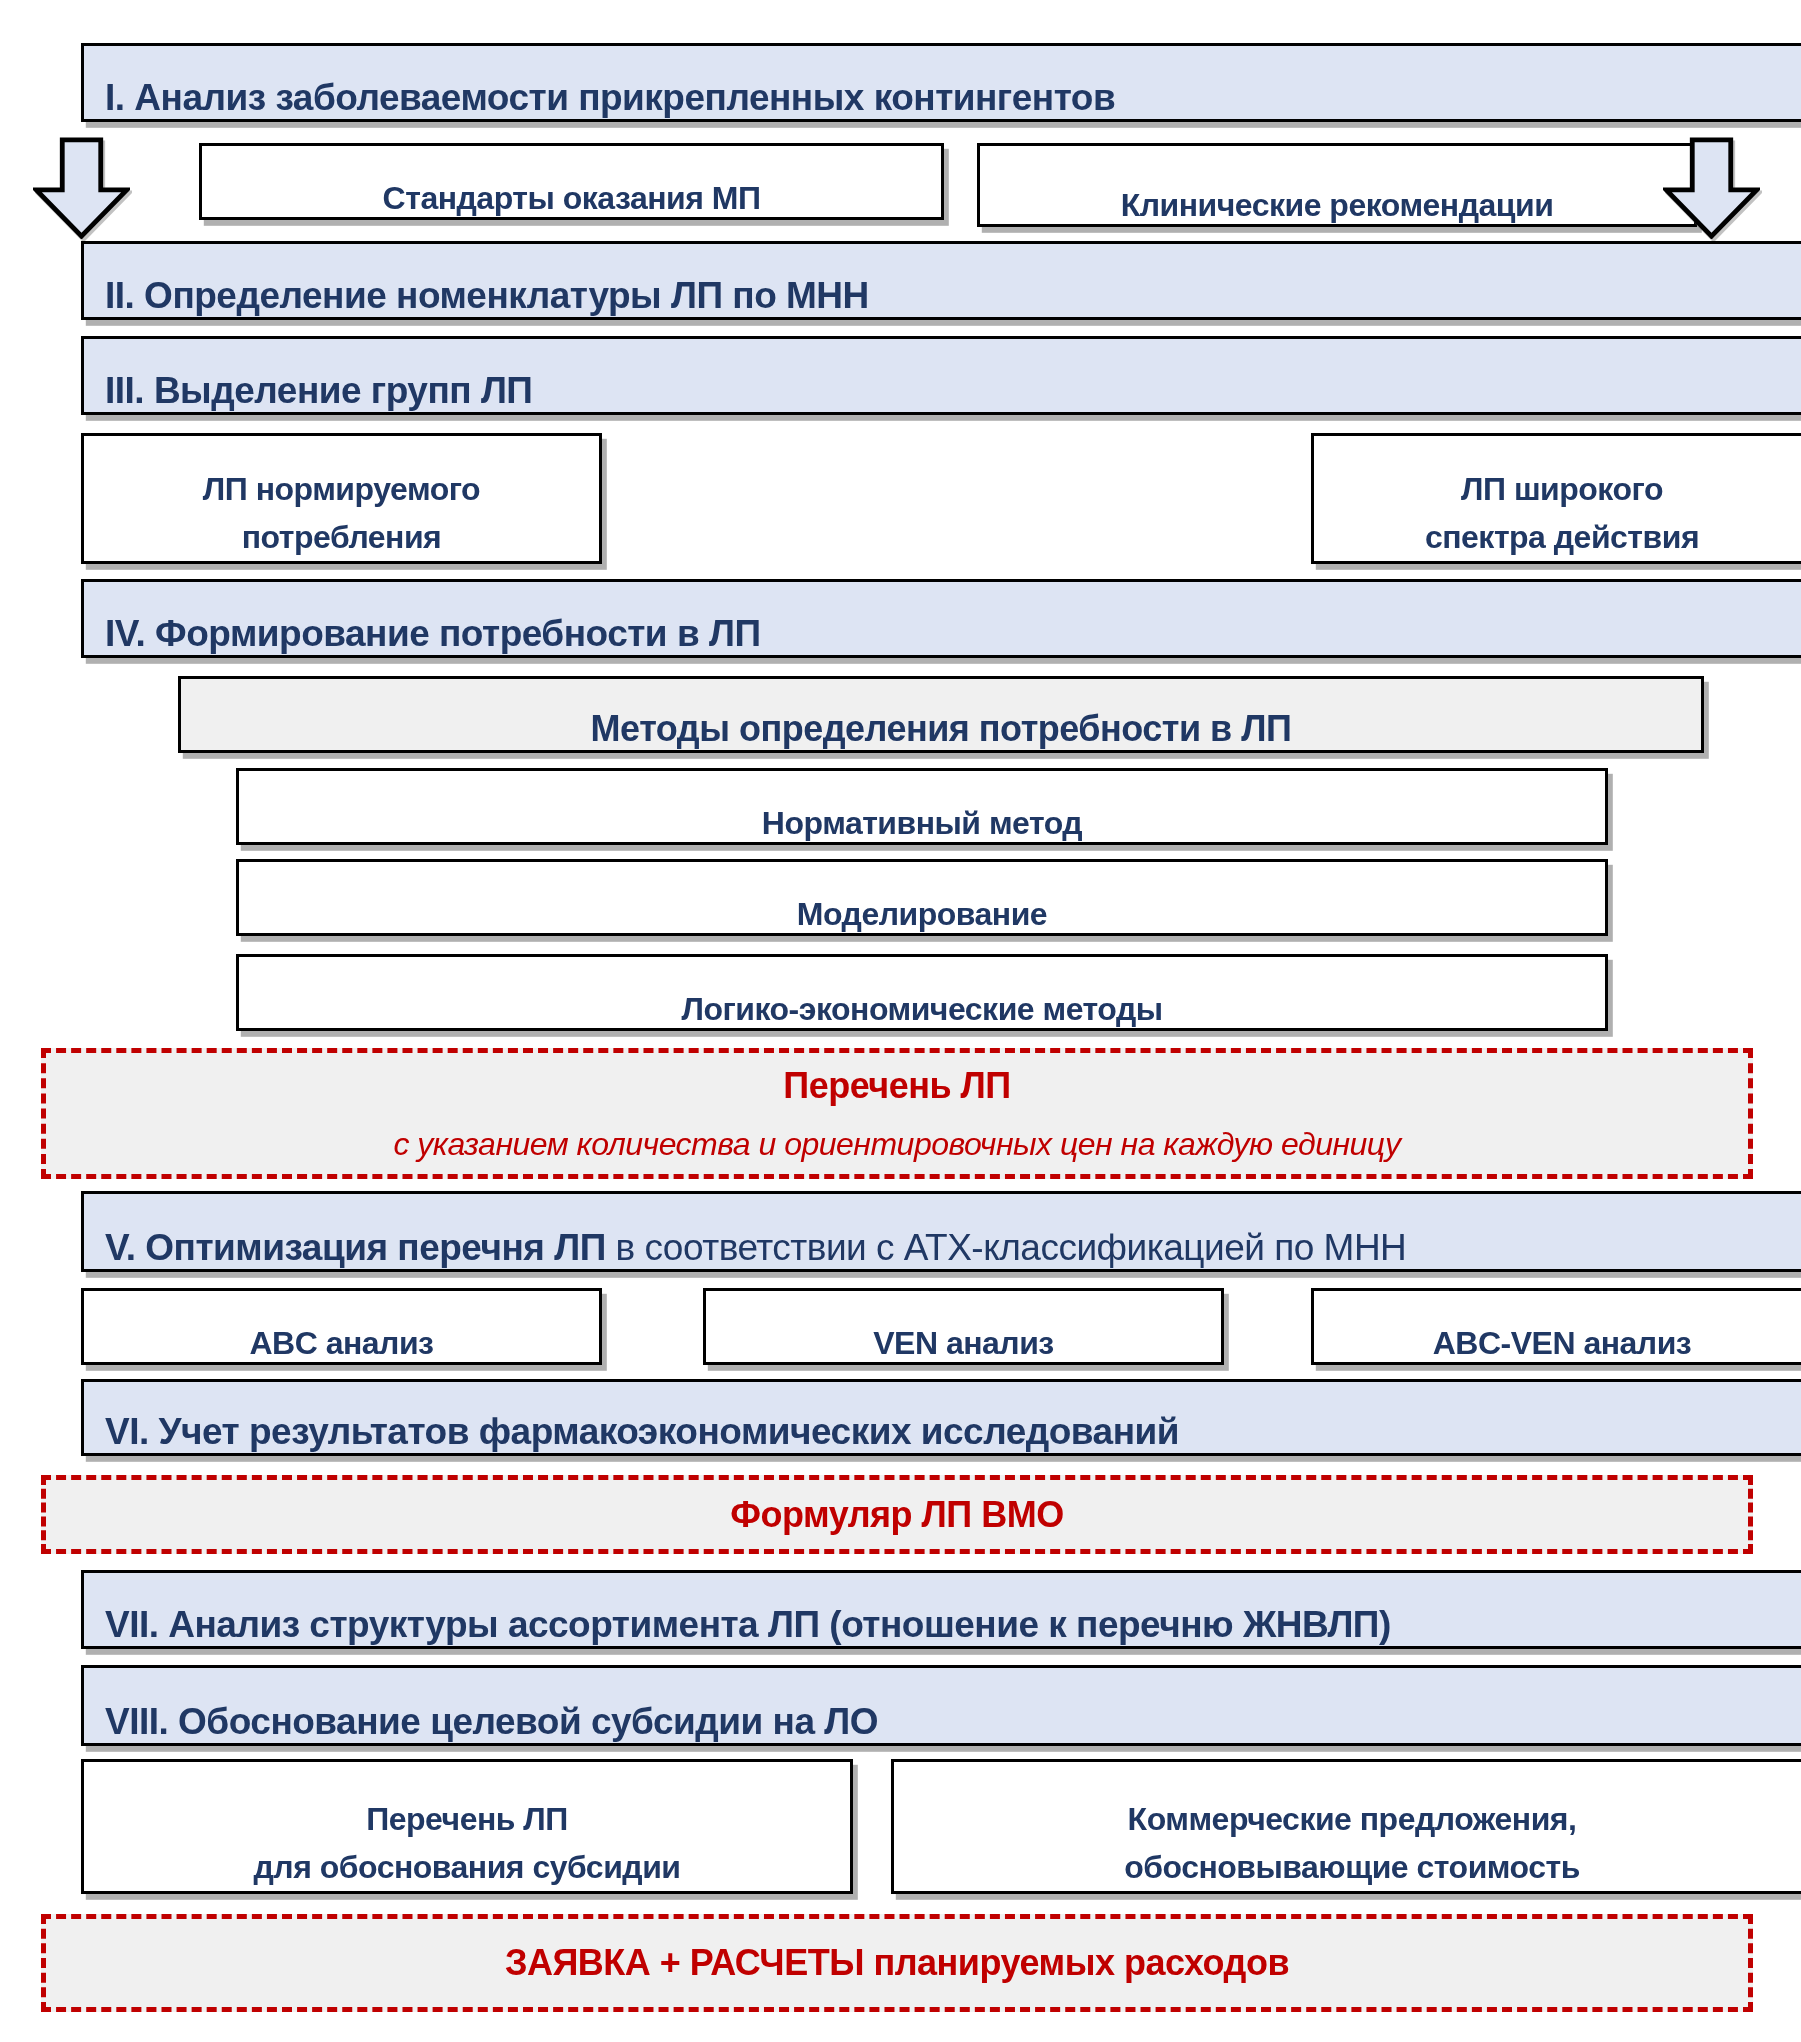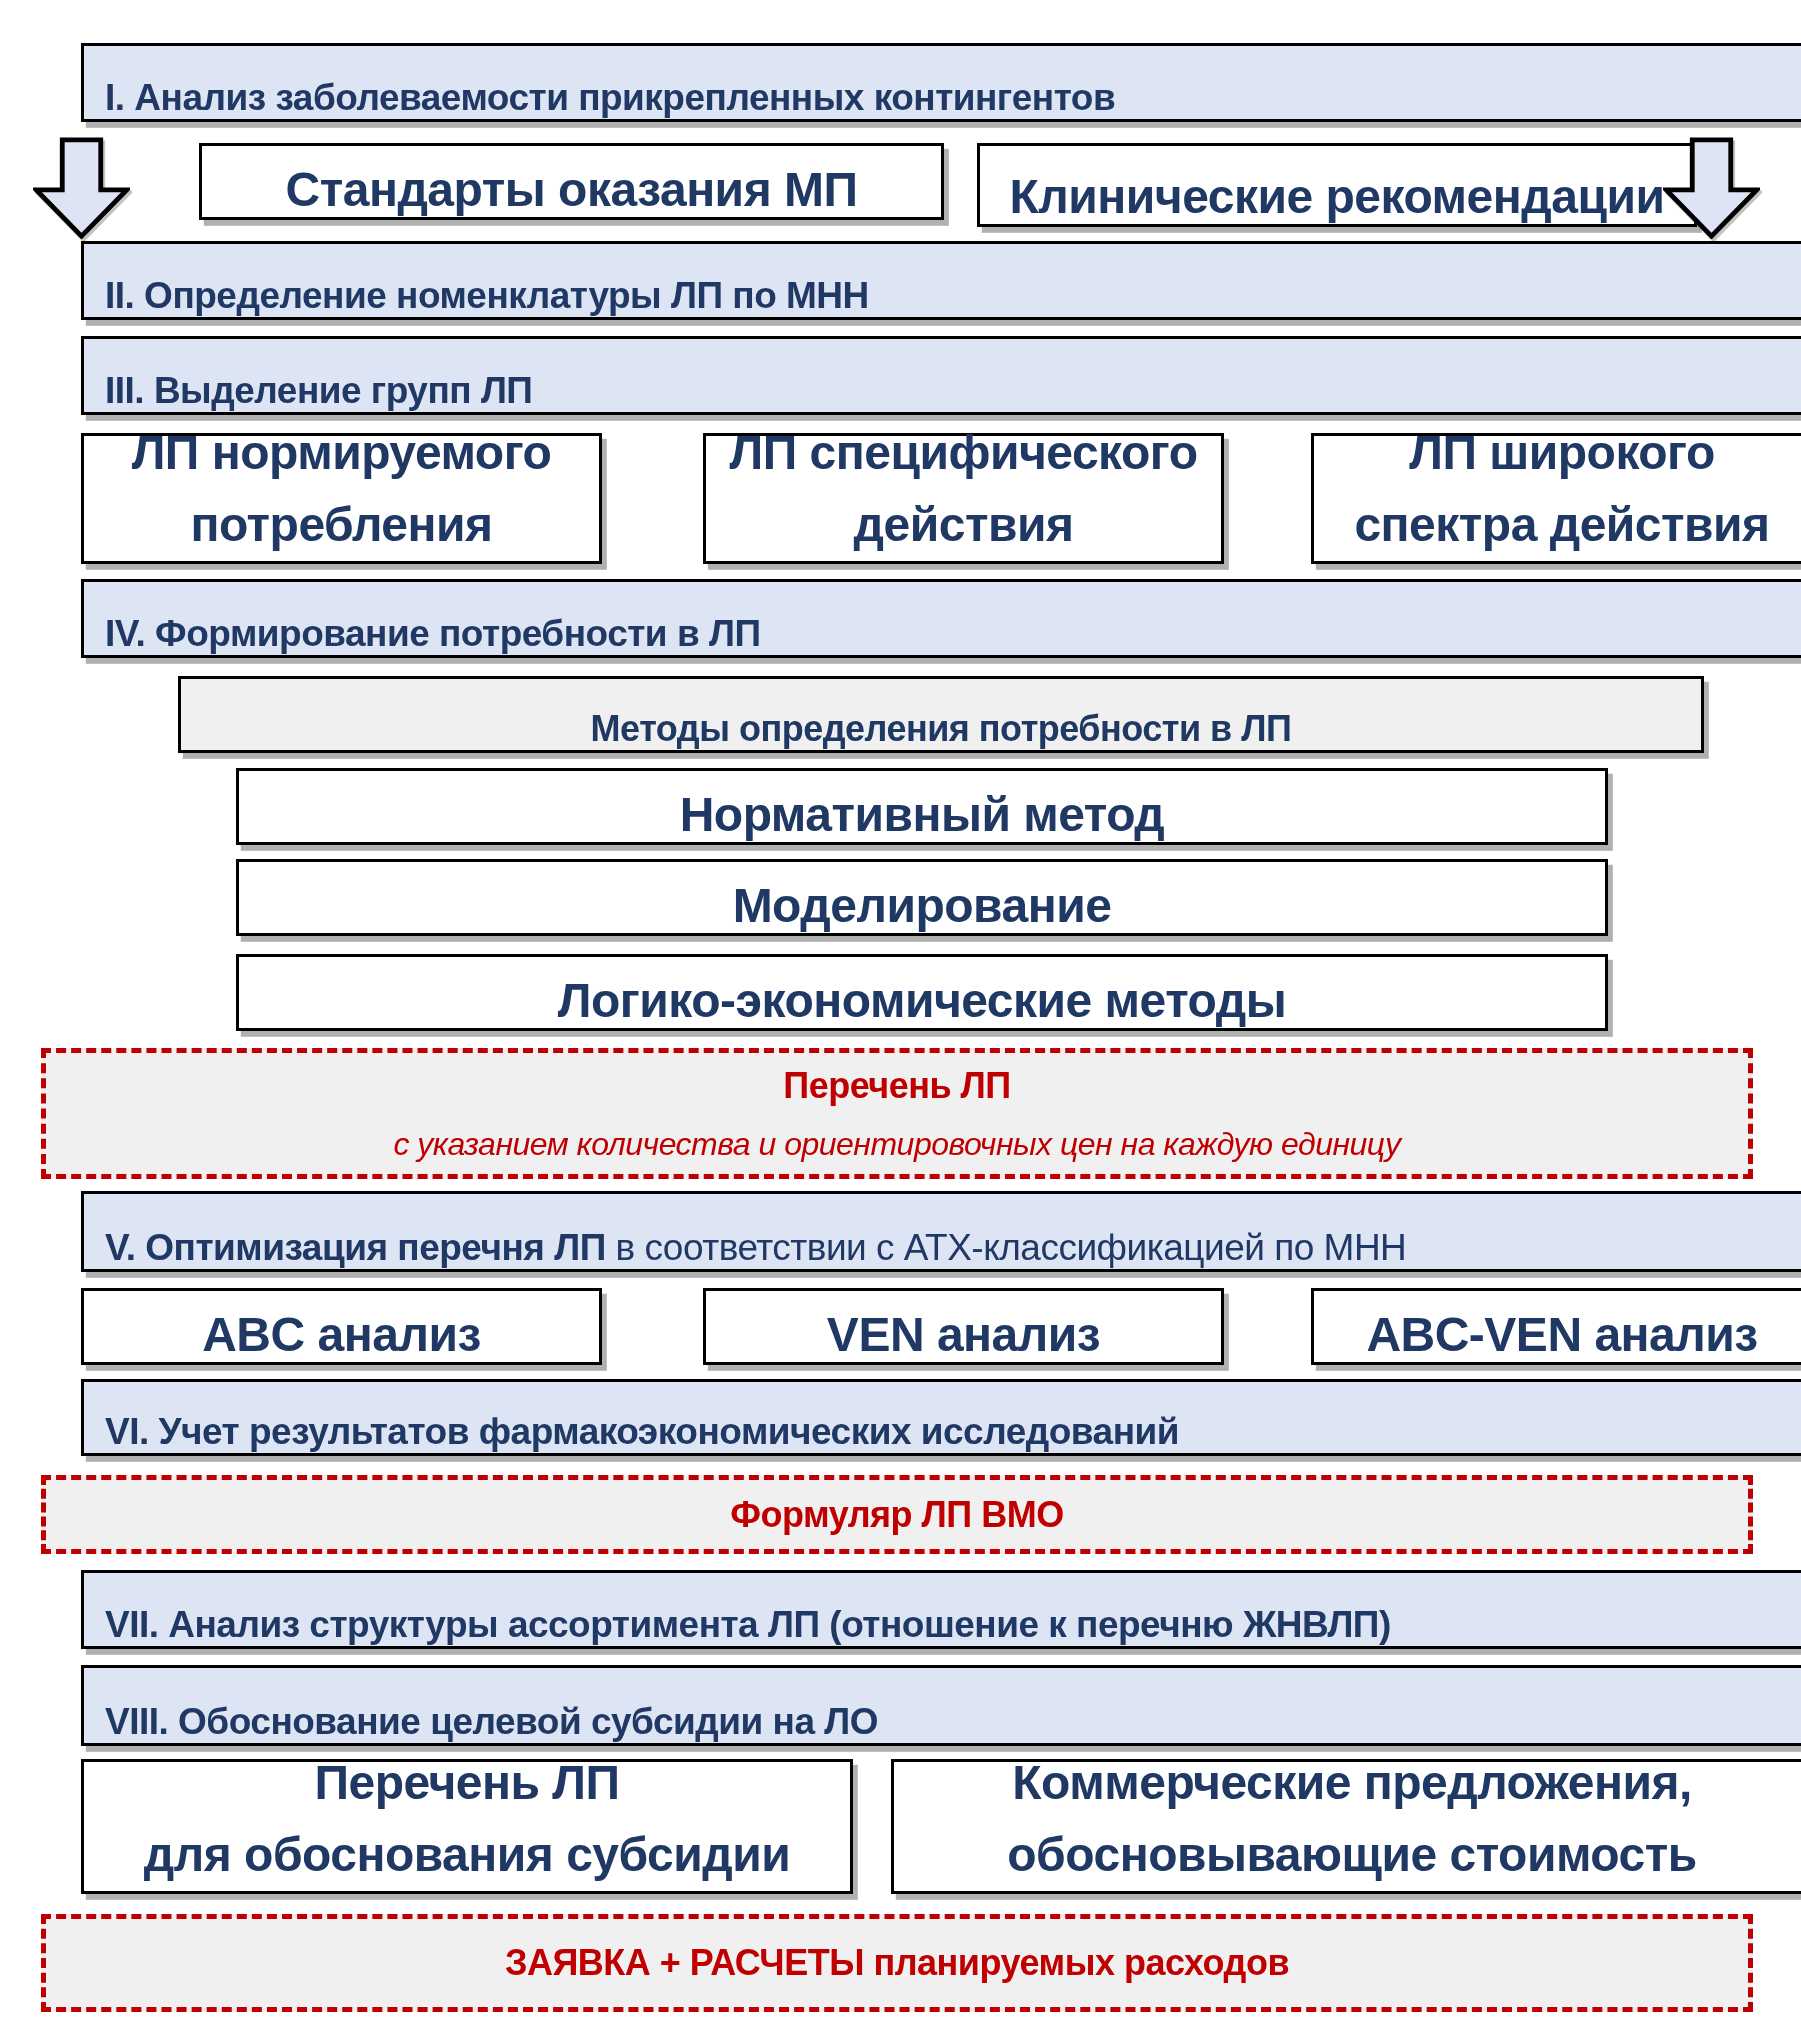--- a/index.html
+++ b/index.html
@@ -17,21 +17,21 @@
     display:flex;align-items:flex-end;letter-spacing:-0.5px;
     box-shadow:4.8px 5.8px 0 rgba(80,80,80,0.45);
     margin-left:46px;
   }
   .stage{
     background:var(--stage-fill);color:var(--navy);
     font-weight:bold;font-size:37px;justify-content:flex-start;padding:0 17.4px 0 21px;
   }
   .whitebox{
     background:var(--white-fill);color:var(--navy);
-    font-weight:bold;font-size:48px;justify-content:center;text-align:center;
+    font-weight:bold;font-size:32px;justify-content:center;text-align:center;
   }
   .graybox{
     background:var(--gray-fill);color:var(--navy);
     font-weight:bold;font-size:36px;justify-content:center;text-align:center;
   }
   .pre{white-space:pre-line;line-height:1.5;}
   .dashed{
     position:absolute;box-sizing:border-box;border:5.8px dashed var(--red);
     background:var(--gray-fill);display:flex;flex-direction:column;
     align-items:center;justify-content:center;text-align:center;
@@ -71,24 +71,20 @@
     <span>II. Определение номенклатуры ЛП по МНН</span>
   </div>
 
   <div class="box whitebox pre" style="left:35px;top:433px;width:521px;height:131px;">
     <span>ЛП нормируемого
 потребления</span>
   </div>
 
   <div class="box stage" style="left:35px;top:336px;width:1732px;height:79px;">
     <span>III. Выделение групп ЛП</span>
-  </div>
-  <div class="box whitebox pre" style="left:657px;top:433px;width:521px;height:131px;">
-    <span>ЛП специфического
-действия</span>
   </div>
   <div class="box whitebox pre" style="left:1265px;top:433px;width:502px;height:131px;">
     <span>ЛП широкого
 спектра действия</span>
   </div>
 
   <div class="box stage" style="left:35px;top:579px;width:1732px;height:79px;">
     <span>IV. Формирование потребности в ЛП</span>
   </div>
 

